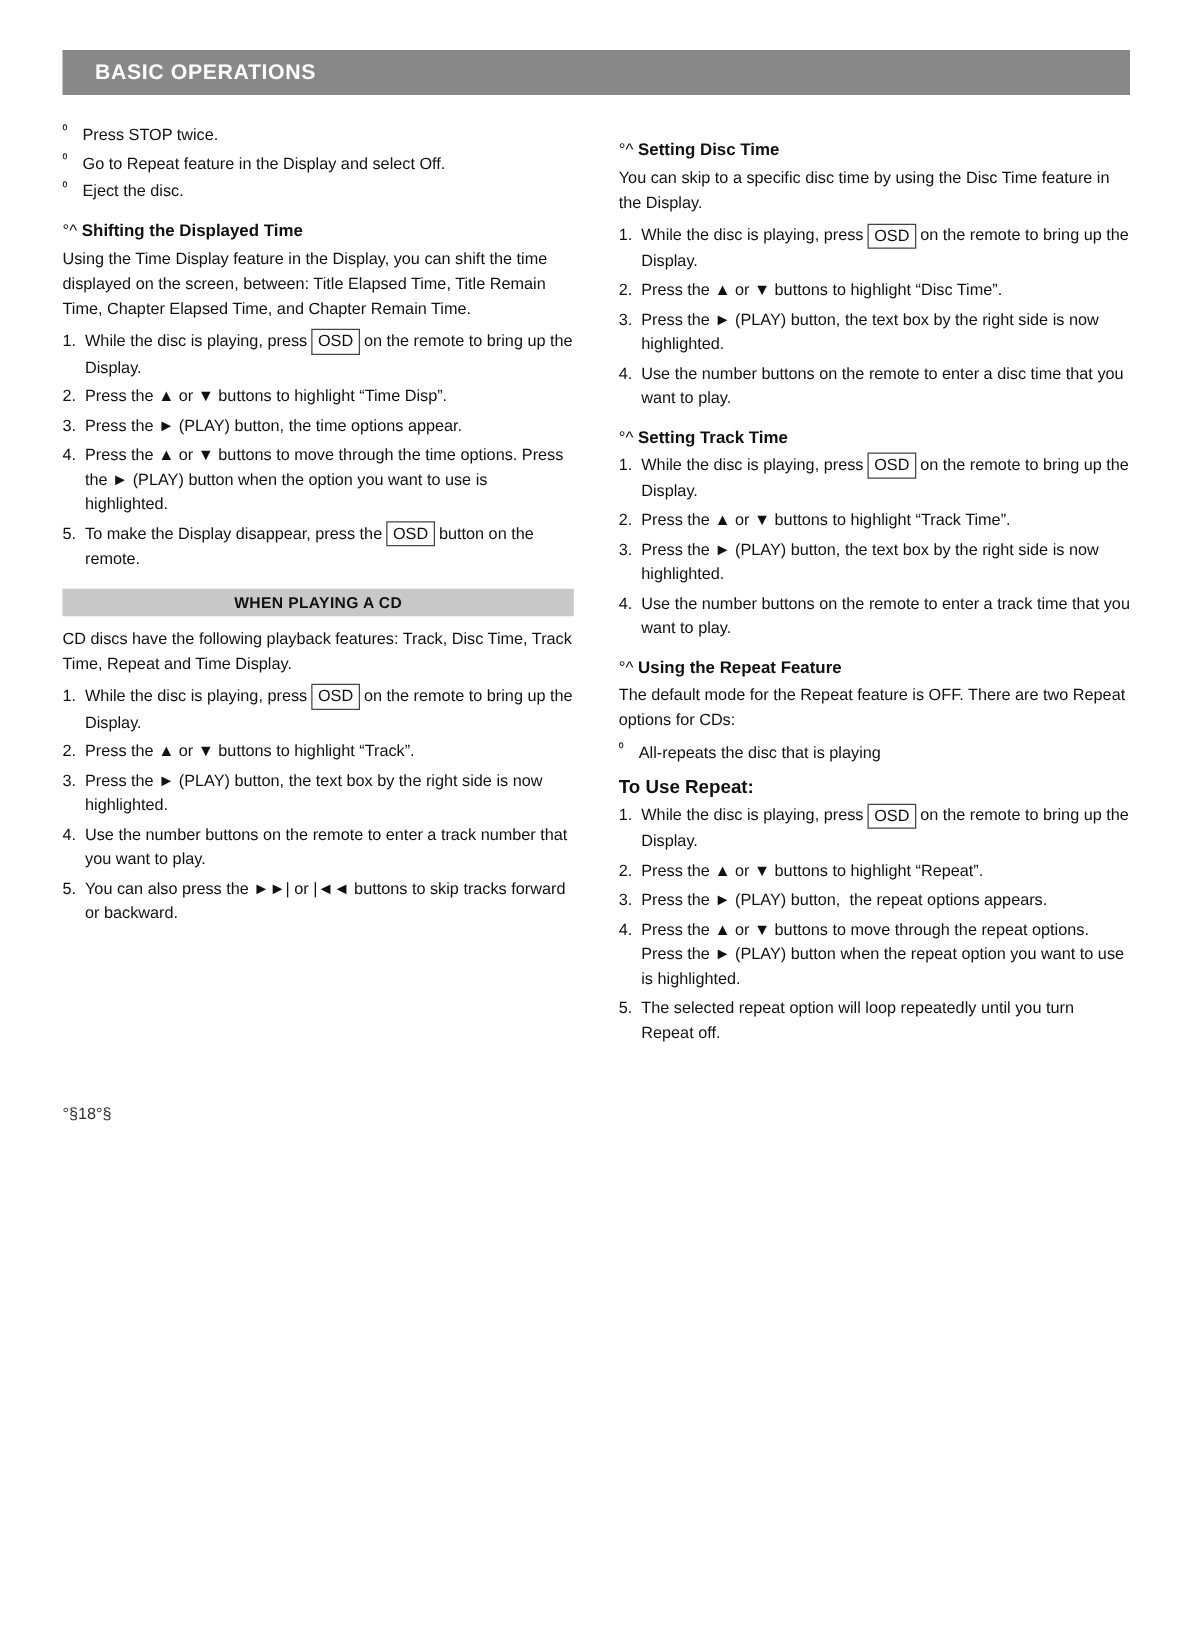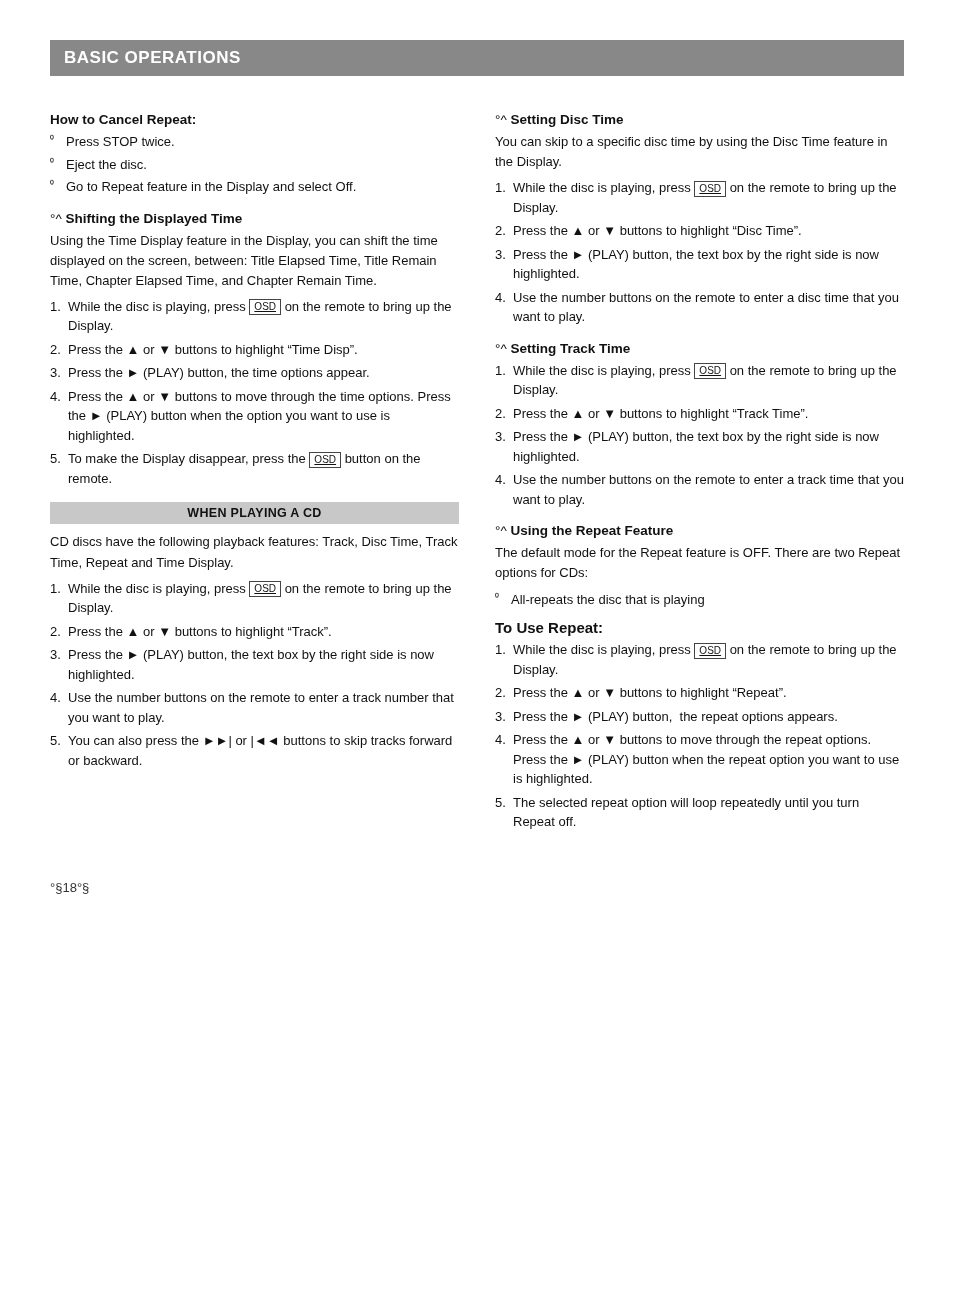--- a/index.html
+++ b/index.html
@@ -10,21 +10,21 @@
       color: #111;
       width: 954px;
       min-height: 1305px;
       padding: 40px 50px;
     }
     .page-header {
       background: #888;
       color: #fff;
       font-size: 17px;
       font-weight: bold;
-      padding: 8px 14px;
+      padding: 8px 26px;
       margin-bottom: 22px;
       letter-spacing: 0.5px;
     }
     .two-col {
       display: flex;
       gap: 36px;
     }
     .col {
       flex: 1;
       min-width: 0;
@@ -72,25 +72,24 @@
     .numbered-list li .num {
       position: absolute;
       left: 0;
       top: 0;
       font-weight: normal;
     }
     .osd-box {
       display: inline-block;
       border: 1px solid #444;
       padding: 0px 4px;
-      font-size: 10px;
+      font-size: 13px;
       font-family: Arial, sans-serif;
       line-height: 1.4;
       vertical-align: middle;
-      text-decoration: underline;
     }
     .sub-section-title {
       font-weight: bold;
       margin-top: 10px;
       margin-bottom: 4px;
       font-size: 15px;
     }
     .gray-banner {
       background: #c8c8c8;
       font-weight: bold;
@@ -116,25 +115,24 @@
 
 <div class="page-header">
   <span>BASIC OPERATIONS</span>
 </div>
 
 <div class="two-col">
 
   <div class="col">
 
     <div>
-      <div class="section-title">How to Cancel Repeat:</div>
       <ul class="bullet-list">
         <li><span>Press STOP twice.</span></li>
+        <li><span>Go to Repeat feature in the Display and select Off.</span></li>
         <li><span>Eject the disc.</span></li>
-        <li><span>Go to Repeat feature in the Display and select Off.</span></li>
       </ul>
     </div>
 
     <div>
       <div class="section-title with-bullet">Shifting the Displayed Time</div>
       <p class="body-text">Using the Time Display feature in the Display, you can shift the time displayed on the screen, between: Title Elapsed Time, Title Remain Time, Chapter Elapsed Time, and Chapter Remain Time.</p>
       <ol class="numbered-list">
         <li><span class="num">1.</span>While the disc is playing, press <span class="osd-box">OSD</span> on the remote to bring up the Display.</li>
         <li><span class="num">2.</span>Press the ▲ or ▼ buttons to highlight “Time Disp”.</li>
         <li><span class="num">3.</span>Press the ► (PLAY) button, the time options appear.</li>

